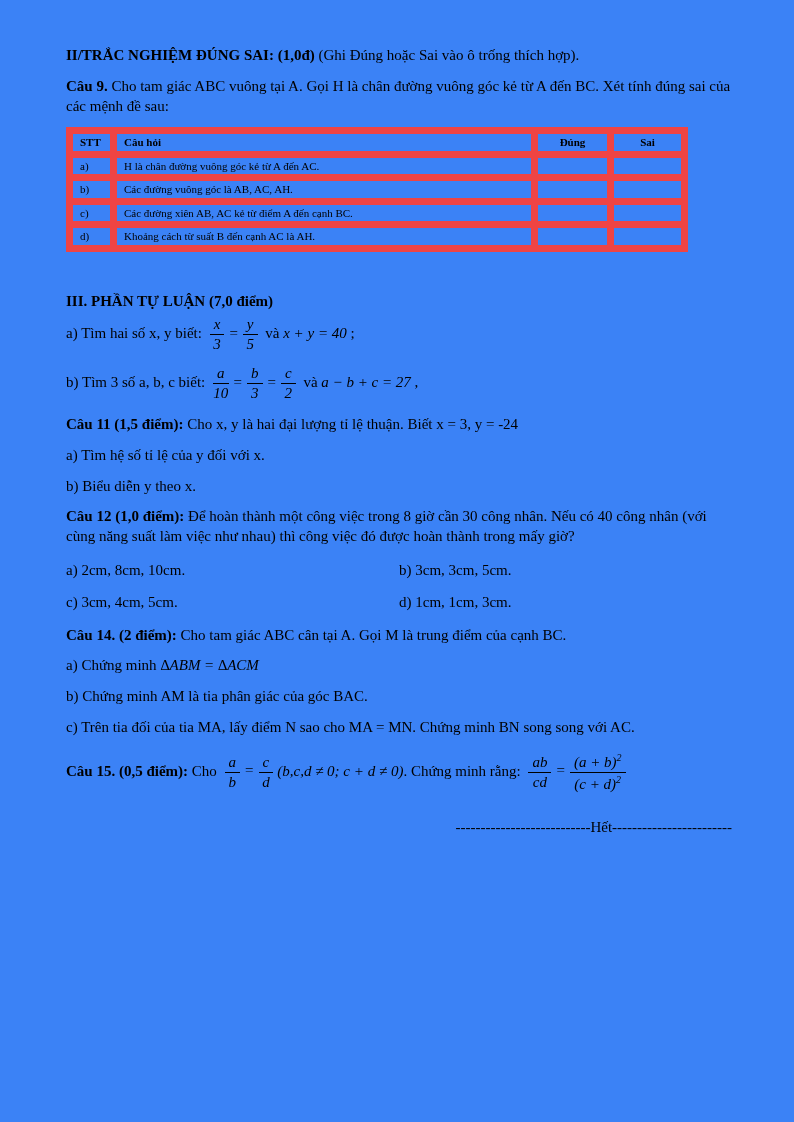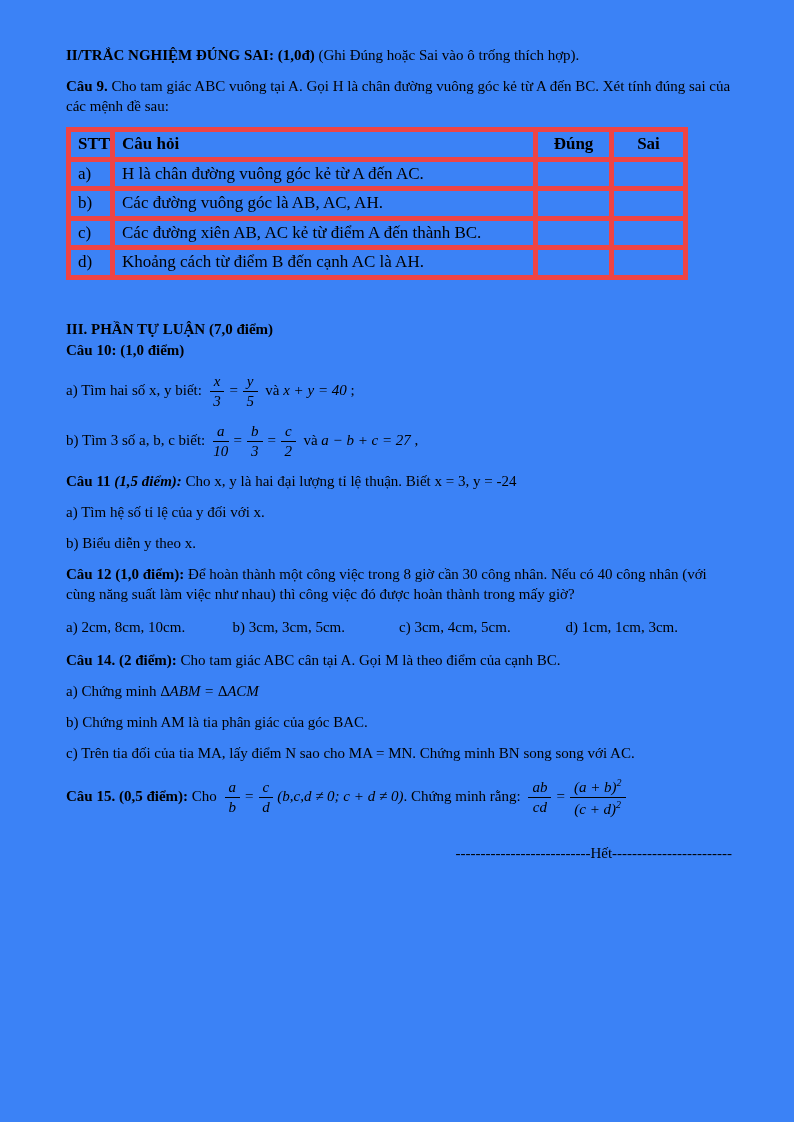--- a/index.html
+++ b/index.html
@@ -11,52 +11,52 @@
     background: #3b82f6;
     color: #000000;
     font-family: "Liberation Serif", serif;
     font-size: 15px;
     line-height: 1.32;
     padding: 46px 62px 40px 66px;
   }
   .para { margin: 0 0 11px 0; }
   .bold { font-weight: bold; }
   .math { font-style: italic; }
-  .bolditalic { font-weight: bold; font-style: italic; }
+  .bolditalic { font-weight: bold; }
 
   
   .frac {
     display: inline-block;
     vertical-align: middle;
     text-align: center;
     line-height: 1.12;
     margin: 0 4px;
     font-style: italic;
   }
   .frac .num { display: block; border-bottom: 1px solid #000; padding: 0 4px 1px 4px; }
   .frac .den { display: block; padding-top: 1px; }
   .frac sup { font-size: 10px; font-style: italic; }
   .eqsign { margin: 0 1px; }
   .mathline { margin: 4px 0 13px 0; }
 
   
   table.tf { border-collapse: collapse; width: 622px; margin: 0 0 6px 0; table-layout: fixed; }
-  .tf th, .tf td { border: 5px solid #ef4444; padding: 1px 7px; font-size: 17px; text-align: left; vertical-align: top; }
+  .tf th, .tf td { border: 7px solid #ef4444; padding: 1px 7px; font-size: 11px; text-align: left; vertical-align: top; }
   .tf th { font-weight: bold; }
   .tf th.c-ans { text-align: center; }
   .c-stt { width: 44px; }
   .c-true { width: 76px; }
   .c-false { width: 74px; }
 
   .sec3-heading { margin: 40px 0 2px 0; }
   .q10-heading { margin: 0 0 12px 0; }
 
   .options-grid {
     display: grid;
-    grid-template-columns: 1fr 1fr 1fr 1fr;
+    grid-template-columns: 1fr 1fr;
     row-gap: 12px;
     margin: 14px 0 13px 0;
   }
   .opt-right { padding-left: 0; }
 
   .q15-line { margin: 14px 0 0 0; }
   .footer { text-align: right; margin-top: 26px; }
 </style>
 </head>
 <body>
@@ -84,54 +84,53 @@
         <td></td>
       </tr>
       <tr>
         <td>b)</td>
         <td>Các đường vuông góc là AB, AC, AH.</td>
         <td></td>
         <td></td>
       </tr>
       <tr>
         <td>c)</td>
-        <td>Các đường xiên AB, AC kẻ từ điểm A đến thành BC.</td>
+        <td>Các đường xiên AB, AC kẻ từ điểm A đến cạnh BC.</td>
         <td></td>
         <td></td>
       </tr>
       <tr>
         <td>d)</td>
-        <td>Khoảng cách từ điểm B đến cạnh AC là AH.</td>
+        <td>Khoảng cách từ suất B đến cạnh AC là AH.</td>
         <td></td>
         <td></td>
       </tr>
     </tbody>
   </table>
 
   <p class="para bold sec3-heading">III. PHẦN TỰ LUẬN (7,0 điểm)</p>
-  <p class="para bold q10-heading">Câu 10: (1,0 điểm)</p>
 
   <p class="para mathline"><span>a) Tìm hai số x, y biết: </span><span class="frac"><span class="num">x</span><span class="den">3</span></span><span class="eqsign">=</span><span class="frac"><span class="num">y</span><span class="den">5</span></span><span> và </span><span class="math">x + y = 40</span><span> ;</span></p>
 
   <p class="para mathline"><span>b) Tìm 3 số a, b, c biết: </span><span class="frac"><span class="num">a</span><span class="den">10</span></span><span class="eqsign">=</span><span class="frac"><span class="num">b</span><span class="den">3</span></span><span class="eqsign">=</span><span class="frac"><span class="num">c</span><span class="den">2</span></span><span> và </span><span class="math">a − b + c = 27</span><span> ,</span></p>
 
   <p class="para"><span class="bold">Câu 11 </span><span class="bolditalic">(1,5 điểm):</span><span> Cho x, y là hai đại lượng tỉ lệ thuận. Biết x = 3, y = -24</span></p>
   <p class="para">a) Tìm hệ số tỉ lệ của y đối với x.</p>
   <p class="para">b) Biểu diễn y theo x.</p>
 
   <p class="para"><span class="bold">Câu 12 (1,0 điểm):</span><span> Để hoàn thành một công việc trong 8 giờ cần 30 công nhân. Nếu có 40 công nhân (với cùng năng suất làm việc như nhau) thì công việc đó được hoàn thành trong mấy giờ?</span></p>
 
   <div class="options-grid">
     <span>a) 2cm, 8cm, 10cm.</span>
     <span class="opt-right">b) 3cm, 3cm, 5cm.</span>
     <span>c) 3cm, 4cm, 5cm.</span>
     <span class="opt-right">d) 1cm, 1cm, 3cm.</span>
   </div>
 
-  <p class="para"><span class="bold">Câu 14. (2 điểm):</span><span> Cho tam giác ABC cân tại A. Gọi M là theo điểm của cạnh BC.</span></p>
+  <p class="para"><span class="bold">Câu 14. (2 điểm):</span><span> Cho tam giác ABC cân tại A. Gọi M là trung điểm của cạnh BC.</span></p>
   <p class="para"><span>a) Chứng minh </span><span class="math">∆ABM = ∆ACM</span></p>
   <p class="para">b) Chứng minh AM là tia phân giác của góc BAC.</p>
   <p class="para">c) Trên tia đối của tia MA, lấy điểm N sao cho MA = MN. Chứng minh BN song song với AC.</p>
 
   <p class="para q15-line"><span class="bold">Câu 15. (0,5 điểm):</span><span> Cho </span><span class="frac"><span class="num">a</span><span class="den">b</span></span><span class="eqsign">=</span><span class="frac"><span class="num">c</span><span class="den">d</span></span><span class="math">(b,c,d ≠ 0; c + d ≠ 0)</span><span>. Chứng minh rằng: </span><span class="frac"><span class="num">ab</span><span class="den">cd</span></span><span class="eqsign">=</span><span class="frac"><span class="num"><span>(a + b)</span><sup>2</sup></span><span class="den"><span>(c + d)</span><sup>2</sup></span></span></p>
 
   <p class="para footer">---------------------------Hết------------------------</p>
 
 </div>
 

